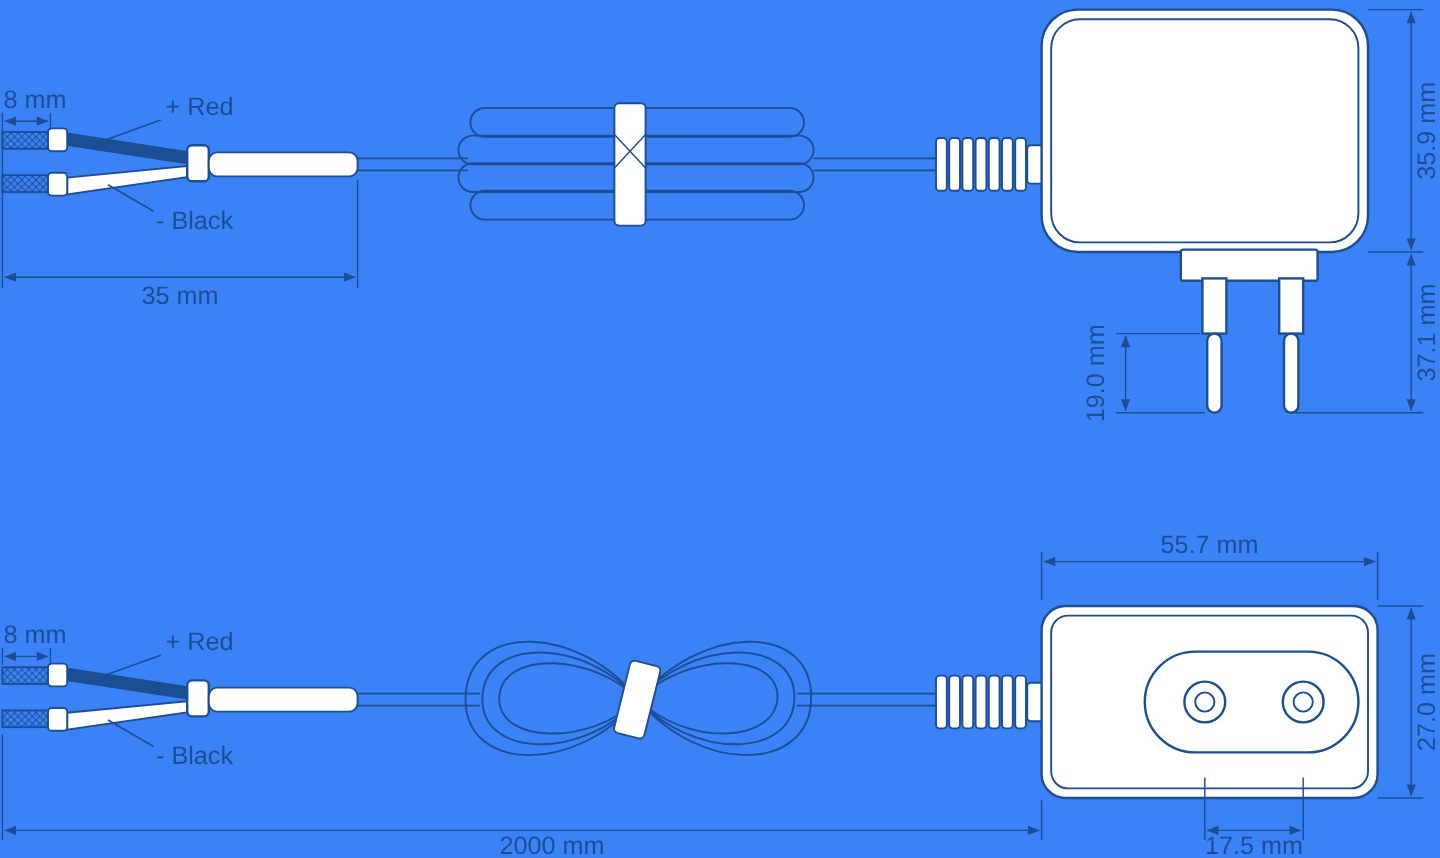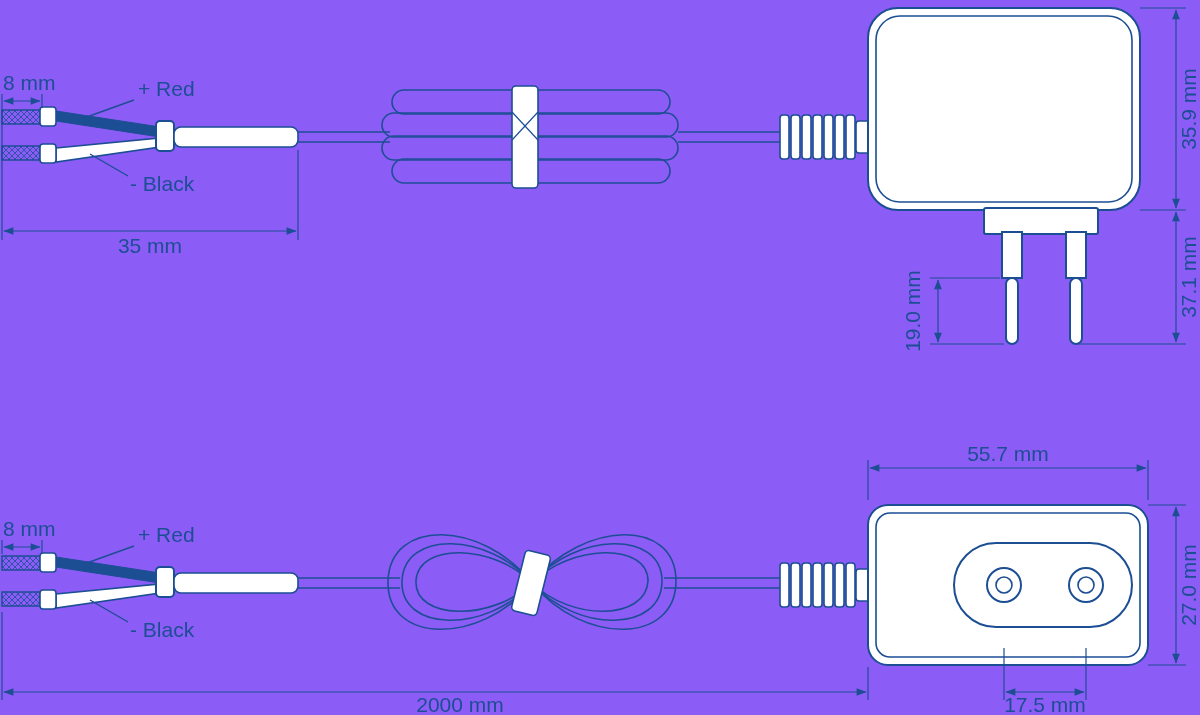--- a/index.html
+++ b/index.html
@@ -1,17 +1,17 @@
 <!DOCTYPE html>
 <html style="--blue: #1c4e94;"><head>
 <meta charset="utf-8">
 <style>
   :root { --blue:#1c4e94; }
   html,body{margin:0;padding:0;background:#fff;}
-  .wrap{width:1200px;height:715px;background:#8b5cf6;position:relative;overflow:hidden;}
+  .wrap{width:1200px;height:715px;background:#3b82f6;position:relative;overflow:hidden;}
   svg text{fill:var(--blue);font-family:"Liberation Sans",sans-serif;font-size:21px;}
   .s2{stroke:var(--blue);stroke-width:2;fill:none;}
   .s15{stroke:var(--blue);stroke-width:1.6;fill:none;}
   .dim{stroke:var(--blue);stroke-width:1.2;fill:none;}
   .ldr{stroke:var(--blue);stroke-width:1.4;fill:none;}
   .wfill{fill:#fff;stroke:var(--blue);stroke-width:2;}
   .wfill15{fill:#fff;stroke:var(--blue);stroke-width:1.6;}
   .bfill{fill:var(--blue);stroke:var(--blue);stroke-width:1;}
   .hatch{fill:url(#hatch);stroke:var(--blue);stroke-width:1.5;}
 </style>

